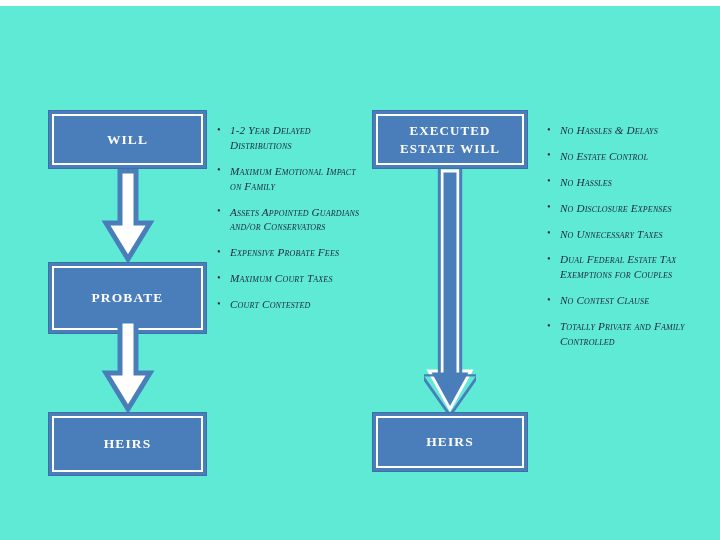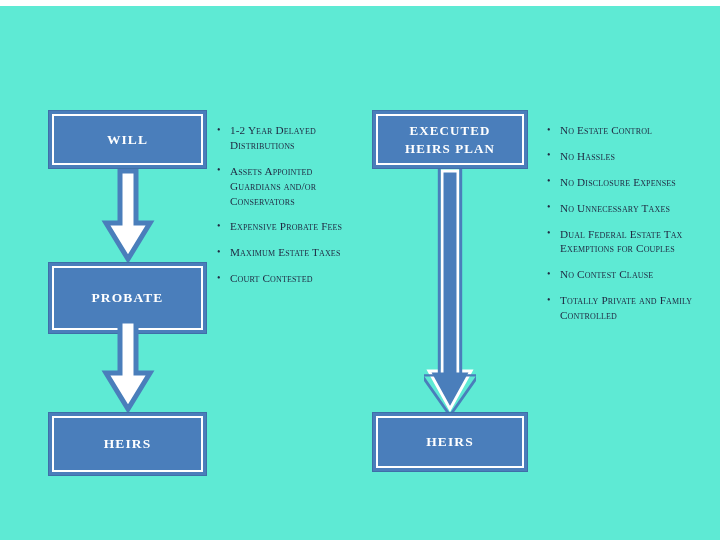--- a/index.html
+++ b/index.html
@@ -73,20 +73,21 @@
   #arrow-will-probate  { left: 98px;  top: 163px; width: 60px;  height: 94px; }
   #arrow-probate-heirs { left: 98px;  top: 313px; width: 60px;  height: 94px; }
   #arrow-plan-heirs    { left: 424px; top: 163px; width: 52px;  height: 244px; }
 
   
   .bullet-list {
     position: absolute;
     list-style: none;
     margin: 0;
     padding: 0;
+    font-style: italic;
   }
   .bullet-item {
     position: relative;
     padding-left: 14px;
     color: #1f2740;
     font-size: 11.2px;
     line-height: 1.33;
     font-variant: small-caps;
     letter-spacing: 0.15px;
     font-family: "Liberation Serif", "DejaVu Serif", serif;
@@ -139,46 +140,48 @@
   </div>
 
   <div class="node-box" id="box-heirs-l">
     <div class="node-inner">
       <span class="node-label">HEIRS</span>
     </div>
   </div>
 
   <ul class="bullet-list" id="list-will">
     <li class="bullet-item">1-2 Year Delayed Distributions</li>
+    <li class="bullet-item">Maximum Emotional Impact on Family</li>
     <li class="bullet-item">Assets Appointed Guardians and/or Conservators</li>
     <li class="bullet-item">Expensive Probate Fees</li>
-    <li class="bullet-item">Maximum Estate Taxes</li>
+    <li class="bullet-item">Maximum Court Taxes</li>
     <li class="bullet-item">Court Contested</li>
   </ul>
 
   <div class="node-box" id="box-plan">
     <div class="node-inner">
-      <span class="node-label two-line"><span>EXECUTED</span><br><span>HEIRS PLAN</span></span>
+      <span class="node-label two-line"><span>EXECUTED</span><br><span>ESTATE WILL</span></span>
     </div>
   </div>
 
   <div class="arrow" id="arrow-plan-heirs">
     <svg width="52" height="244" viewBox="0 0 52 244" xmlns="http://www.w3.org/2000/svg">
       <polygon points="18,2 34,2 34,202 47,202 26,240 5,202 18,202" fill="#4a7ebb" stroke="#ffffff" stroke-width="3" stroke-linejoin="miter"></polygon>
       <polygon points="18,2 34,2 34,202 47,202 26,240 5,202 18,202" fill="none" stroke="#4a7ebb" stroke-width="2.2" stroke-linejoin="miter" transform="translate(26,121) scale(1.34,1.055) translate(-26,-121)"></polygon>
     </svg>
   </div>
 
   <div class="node-box" id="box-heirs-r">
     <div class="node-inner">
       <span class="node-label">HEIRS</span>
     </div>
   </div>
 
   <ul class="bullet-list" id="list-plan">
+    <li class="bullet-item">No Hassles &amp; Delays</li>
     <li class="bullet-item">No Estate Control</li>
     <li class="bullet-item">No Hassles</li>
     <li class="bullet-item">No Disclosure Expenses</li>
     <li class="bullet-item">No Unnecessary Taxes</li>
     <li class="bullet-item">Dual Federal Estate Tax Exemptions for Couples</li>
     <li class="bullet-item">No Contest Clause</li>
     <li class="bullet-item">Totally Private and Family Controlled</li>
   </ul>
 
 </div>

